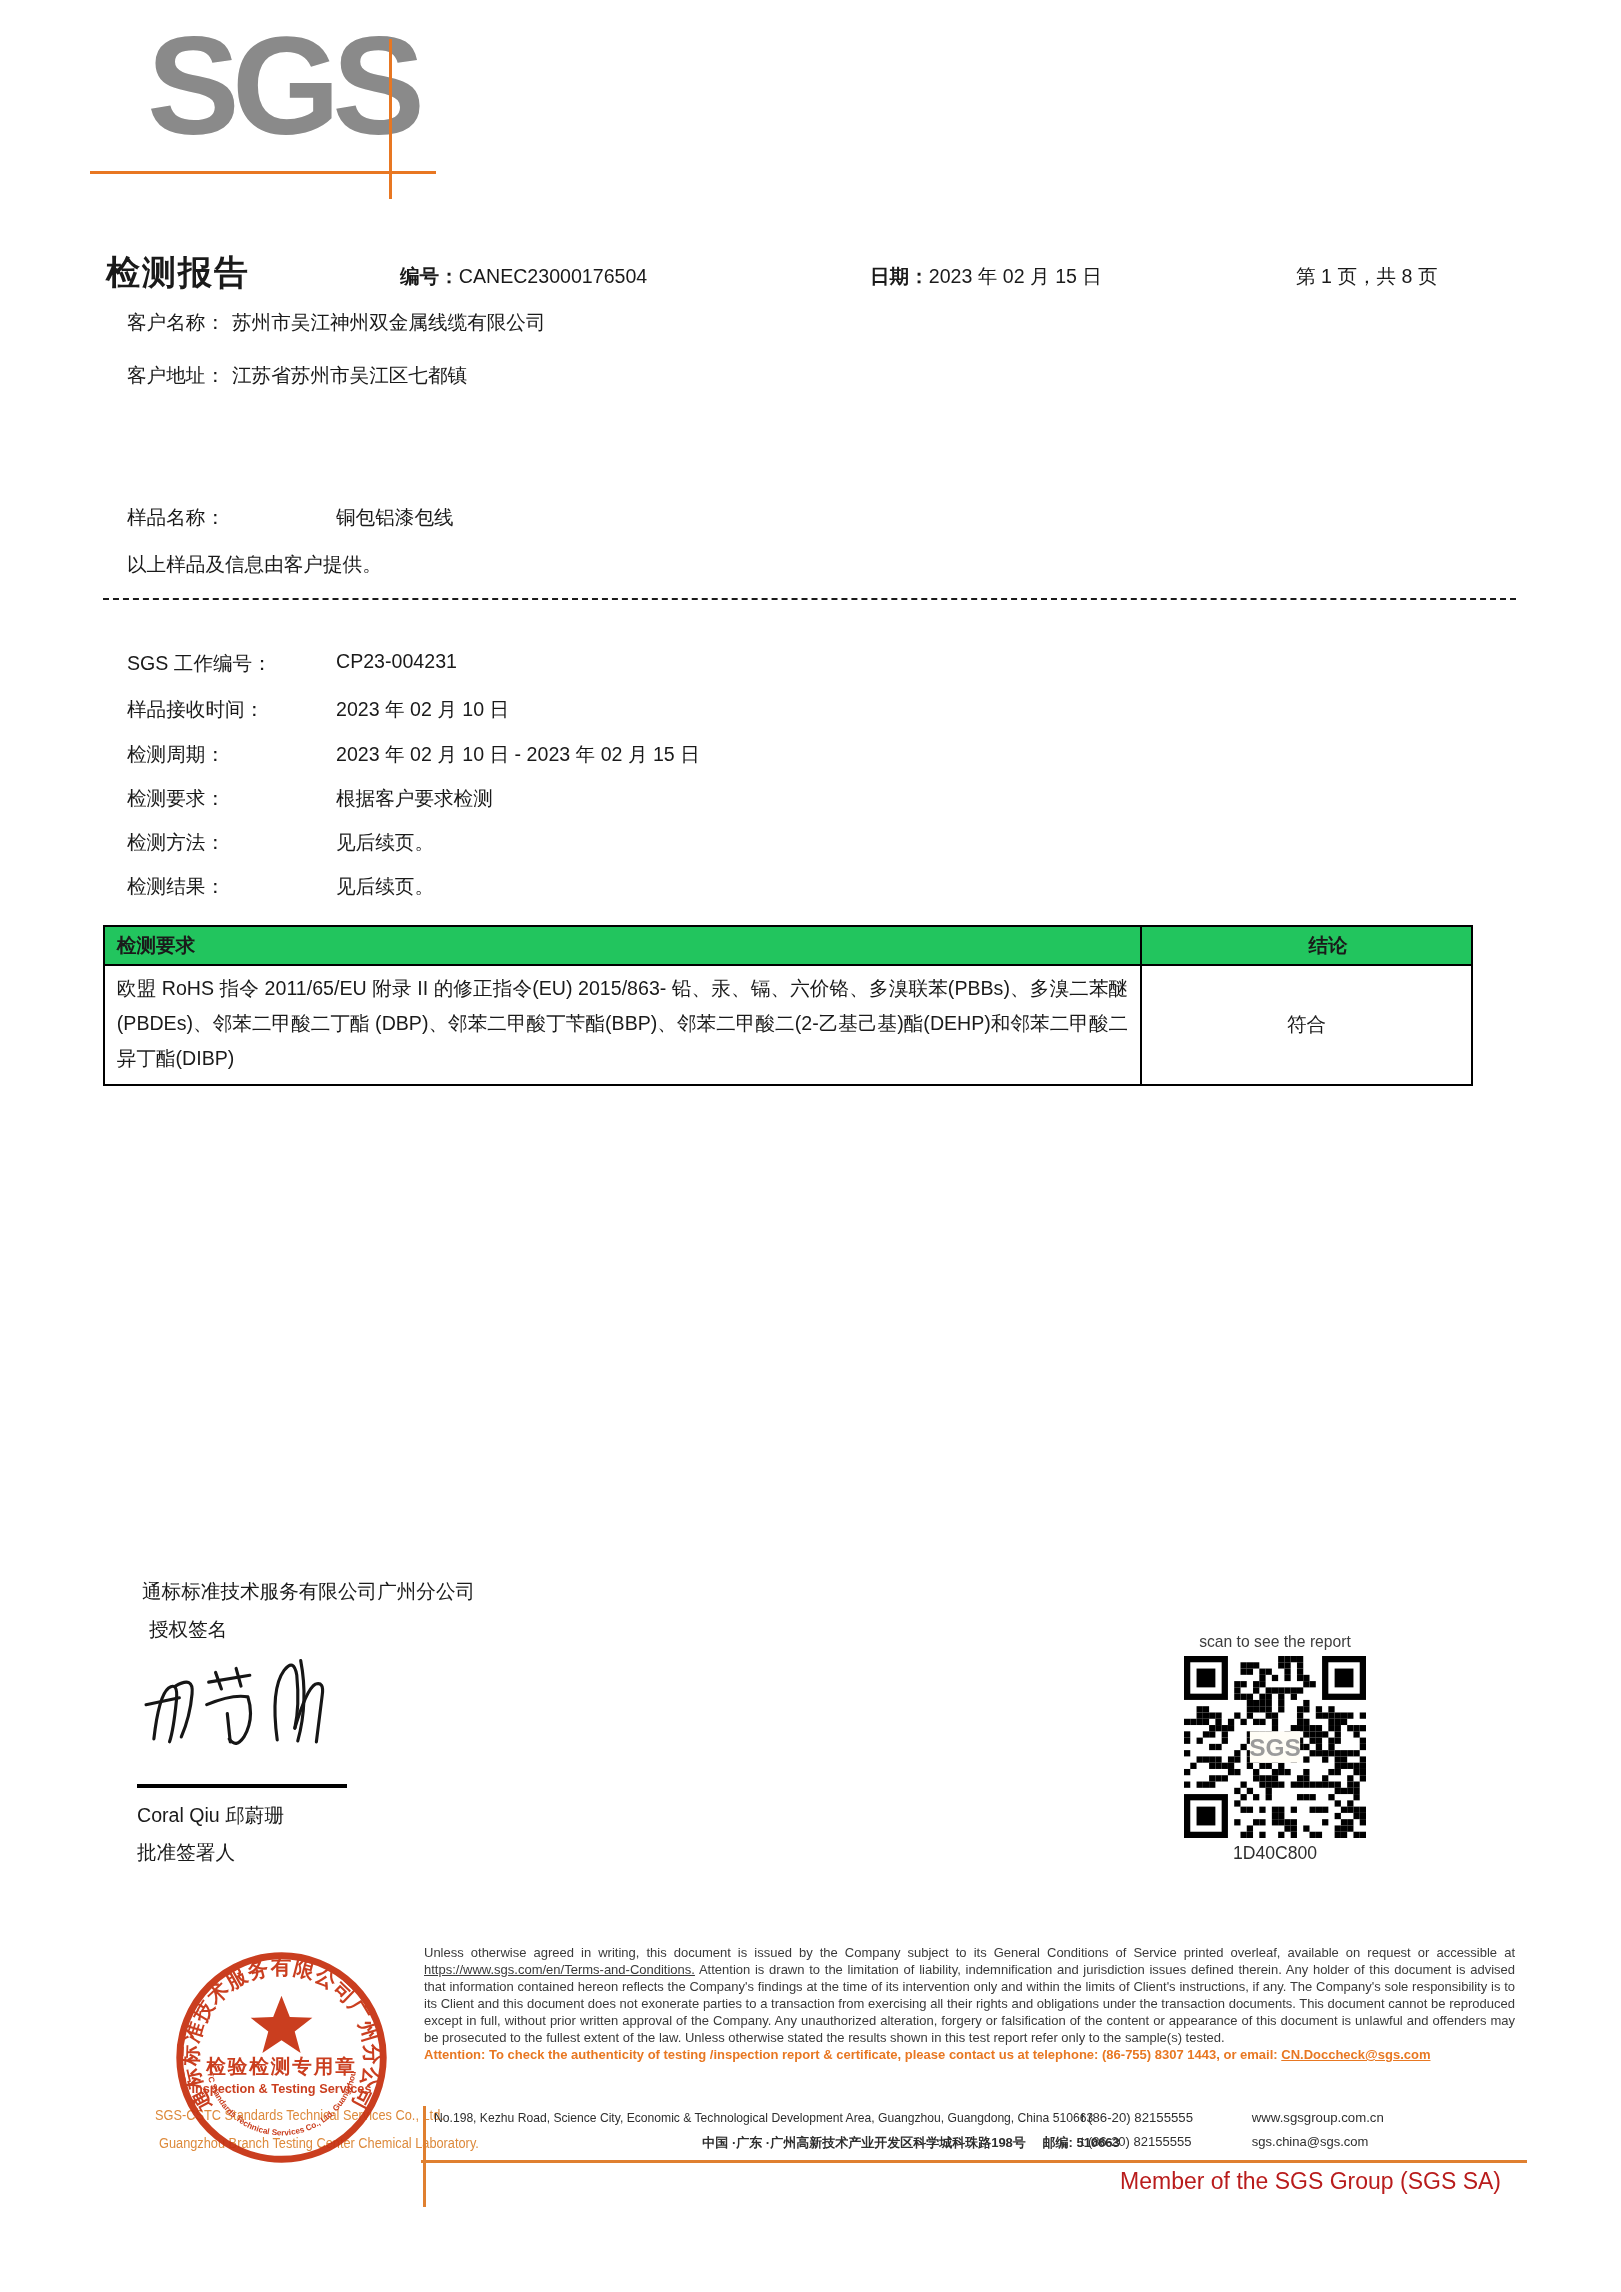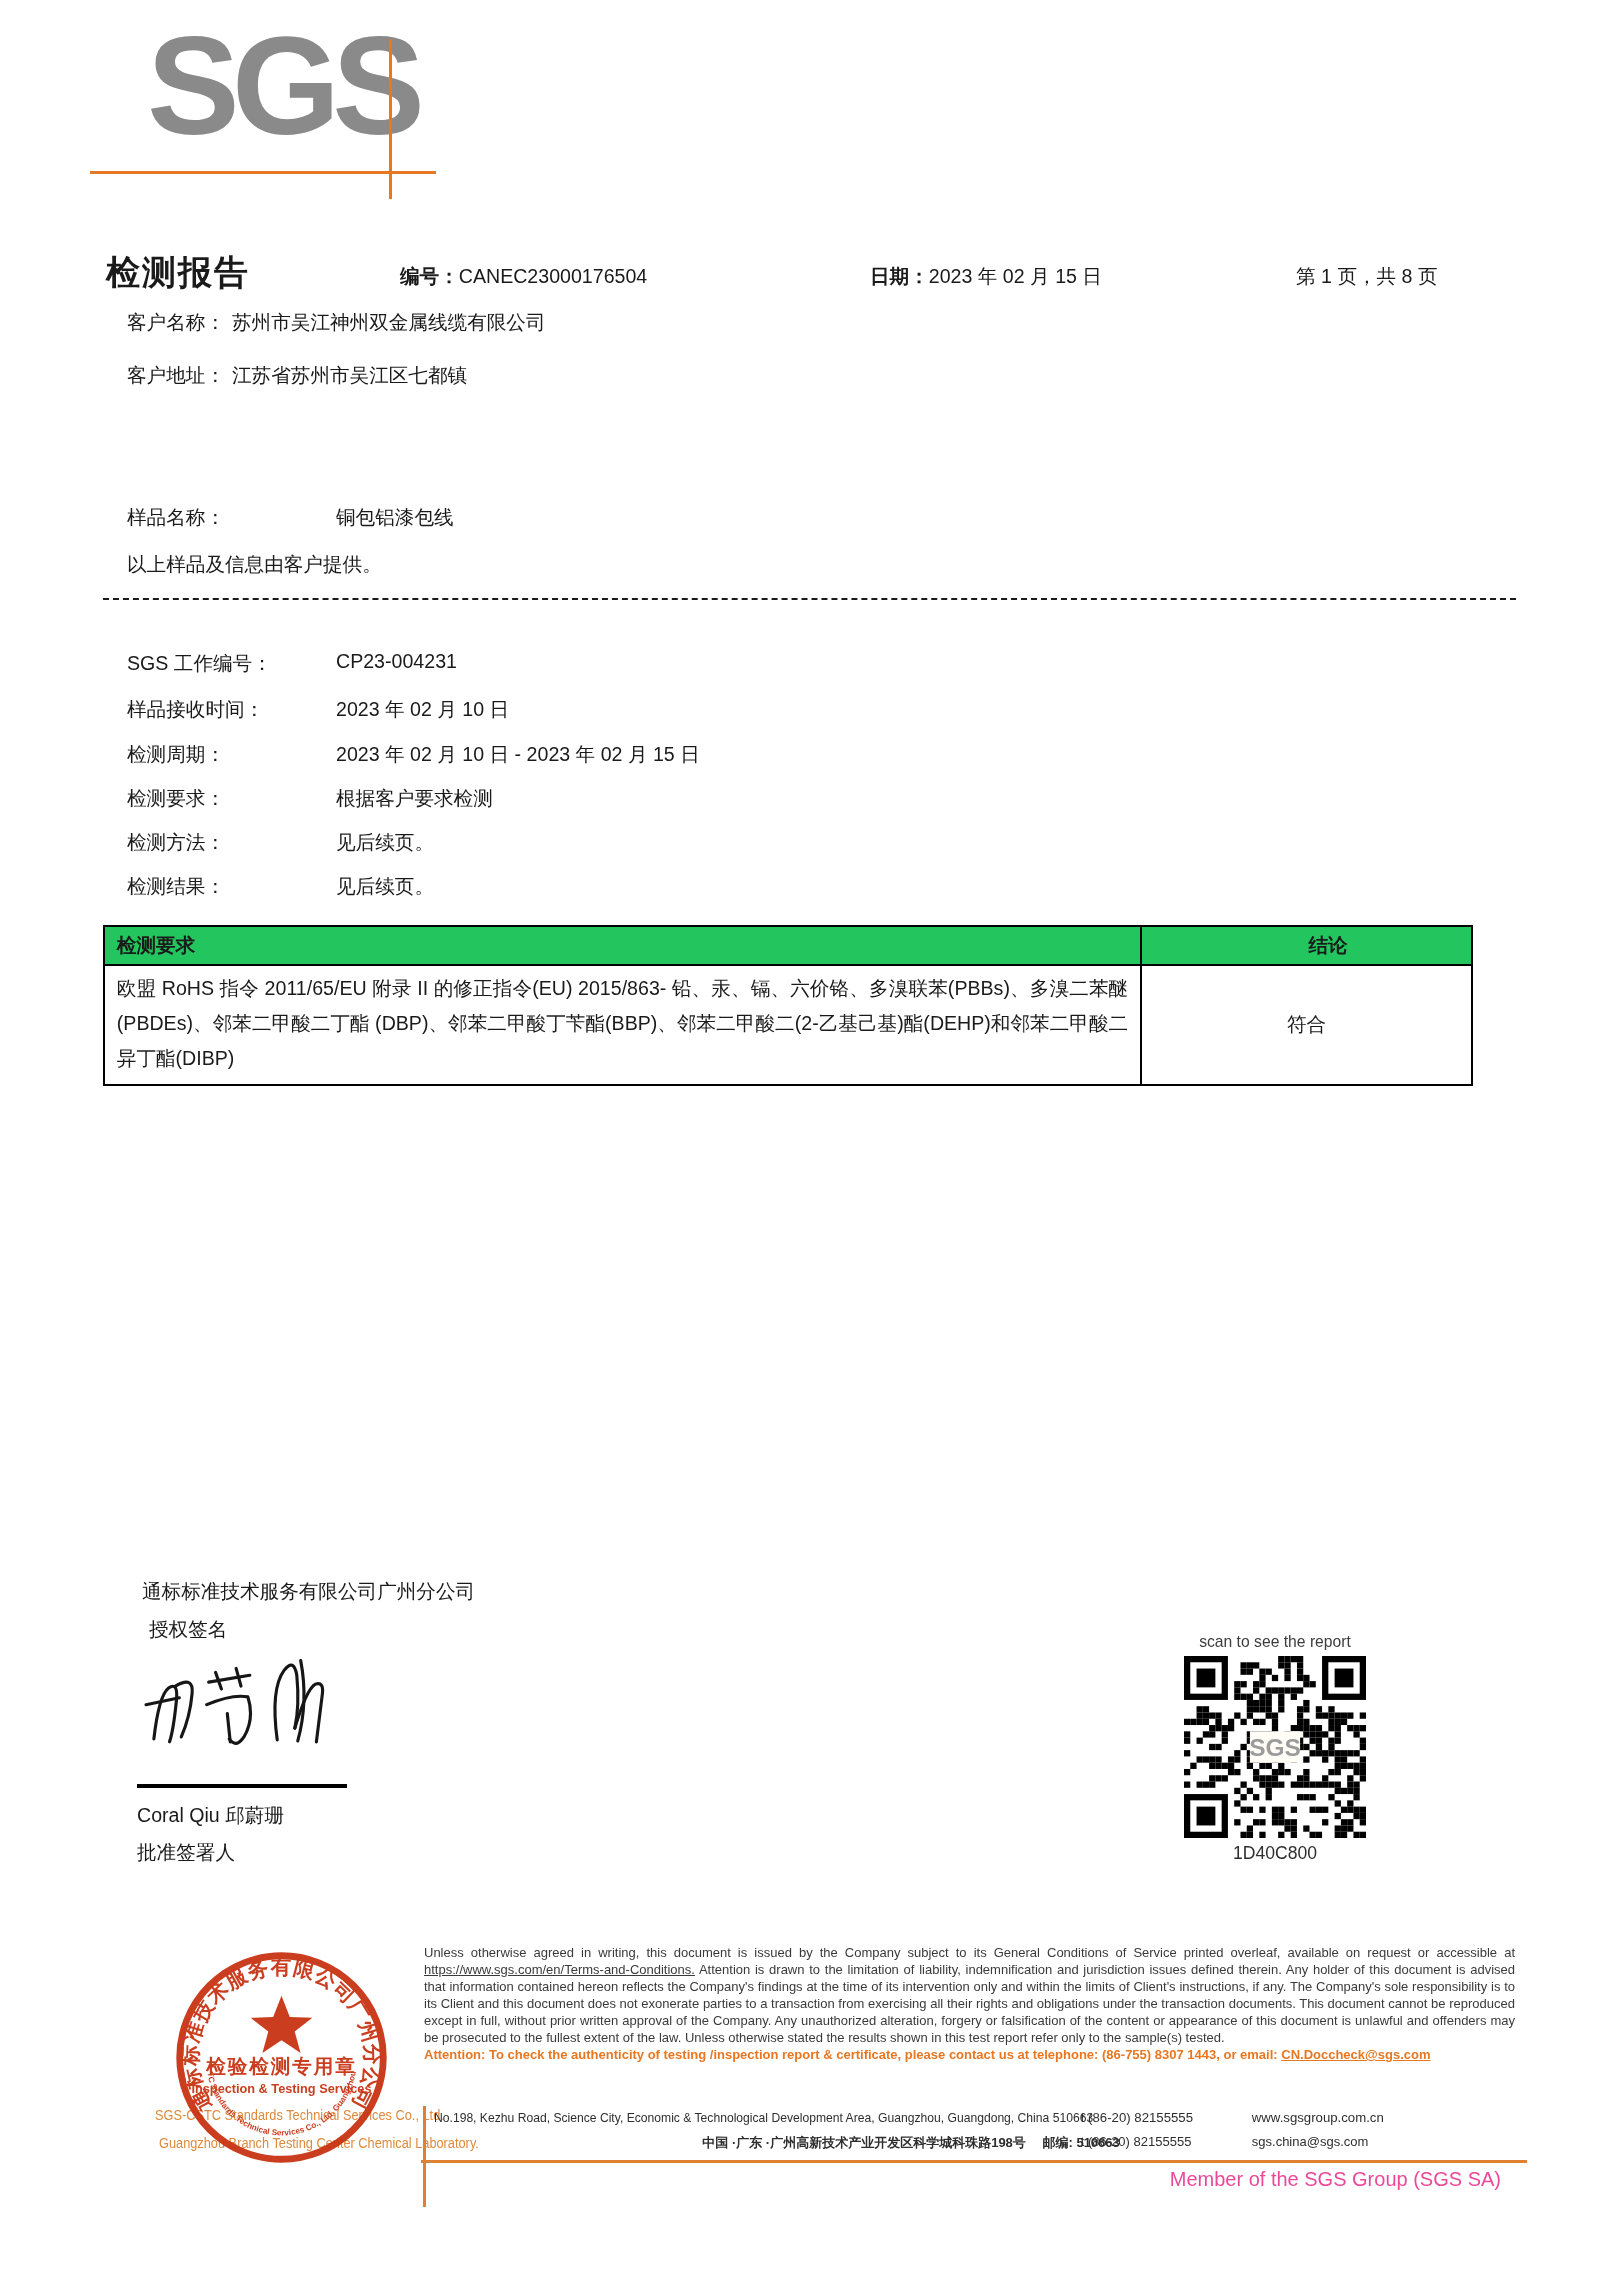--- a/index.html
+++ b/index.html
@@ -60,21 +60,21 @@
   .addr-row{position:absolute;left:7.8px;white-space:nowrap;color:#2e2e2e;}
   .addr-row .cell{position:absolute;white-space:nowrap;}
   .addr-en{top:3.9px;font-size:12.3px;transform:scaleX(.92);transform-origin:left;width:686px;}
   .addr-cn{top:28px;font-size:15px;font-weight:bold;width:686px;}
   .c-phone{left:647px;}
   .c-site{left:818px;}
   .addr-row.r1 .cell{font-size:13.2px;}
   .addr-row.r2 .cell{font-size:13px;text-align:right;}
   .foot-hline{left:421px;top:2160px;width:1106px;height:2.9px;background:#e08030;}
   .foot-vline{left:423px;top:2106px;width:2.9px;height:101px;background:#e08030;}
-  .member{left:980px;top:2168px;width:521px;text-align:right;font-size:20px;color:#ec4899;}
+  .member{left:980px;top:2168px;width:521px;text-align:right;font-size:23px;color:#b91c1c;}
 </style>
 </head>
 <body>
 
 <div class="page">
 
   <div class="abs sgs-logo">SGS</div>
   <div class="abs logo-hline"></div>
   <div class="abs logo-vline"></div>
 

